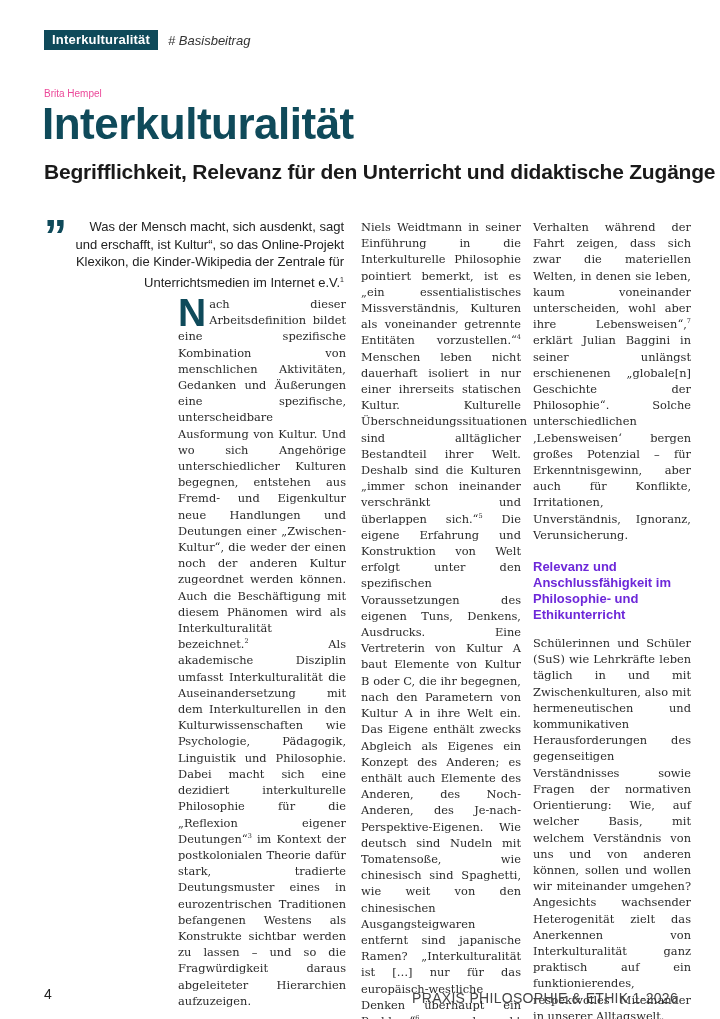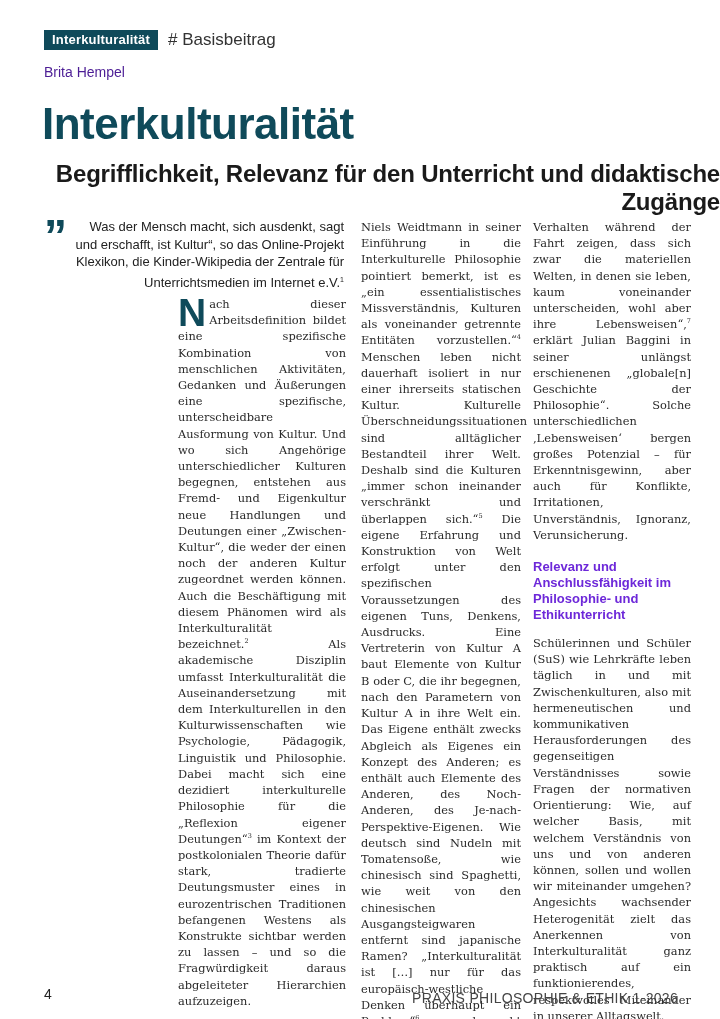--- a/index.html
+++ b/index.html
@@ -2,25 +2,25 @@
 <html><head>
 <meta charset="utf-8">
 <style>
   html, body { margin: 0; padding: 0; background: #ffffff; }
   body { width: 720px; height: 1019px; position: relative; overflow: hidden; color: #222; }
   .sans { font-family: "Liberation Sans", "DejaVu Sans", sans-serif; text-align: right; }
   .serif { font-family: "DejaVu Serif", "Liberation Serif", serif; }
 
   .tagbar { position: absolute; top: 30px; left: 44px; display: flex; align-items: center; gap: 10px; }
   .tag { background: #0f4a5a; color: #fff; font-weight: bold; font-size: 13px; padding: 2px 8px 3px 8px; letter-spacing: 0.2px; }
-  .hashtag { font-size: 17px; color: #333; }
+  .hashtag { font-style: italic; font-size: 13px; color: #333; }
 
-  .author { position: absolute; top: 64px; left: 44px; font-size: 14px; color: #4c1d95; }
+  .author { position: absolute; top: 88px; left: 44px; font-size: 10px; color: #ec4899; }
   .title { position: absolute; top: 100px; left: 42px; font-size: 44px; font-weight: bold; color: #0f4a5a; letter-spacing: -0.5px; margin: 0; line-height: 1.1; }
-  .subtitle { position: absolute; top: 160px; left: 44px; font-size: 24px; font-weight: bold; color: #1a1a1a; margin: 0; letter-spacing: -0.2px; }
+  .subtitle { position: absolute; top: 160px; left: 44px; font-size: 21px; font-weight: bold; color: #1a1a1a; margin: 0; letter-spacing: -0.2px; }
 
   .quote-block { position: absolute; top: 218px; left: 44px; width: 300px; display: flex; }
   .quote-mark { font-size: 46px; font-weight: bold; color: #0f4a5a; line-height: 0.8; width: 26px; flex: none; font-family: "Liberation Sans", sans-serif; }
   .quote-text { font-size: 13px; line-height: 17.5px; color: #222; }
   .quote-text sup { font-size: 7px; }
 
   .col { position: absolute; font-size: 11.4px; line-height: 16.2px; color: #2a2a2a; text-align: justify; hyphens: manual; }
   .col p { margin: 0; }
   .col sup { font-size: 6.5px; line-height: 0; }
   .col1 { top: 296px; left: 178px; width: 168px; }

